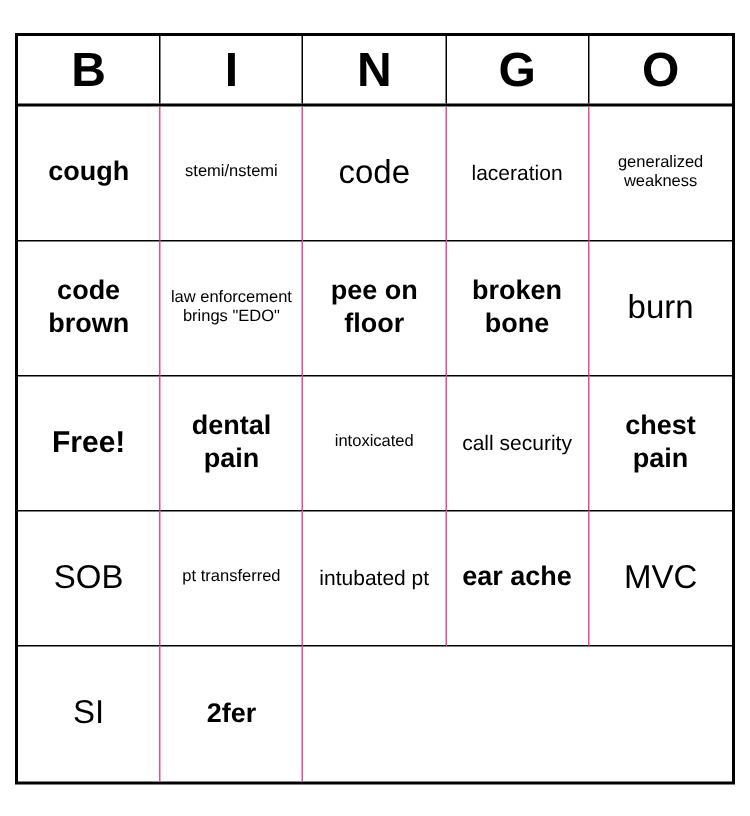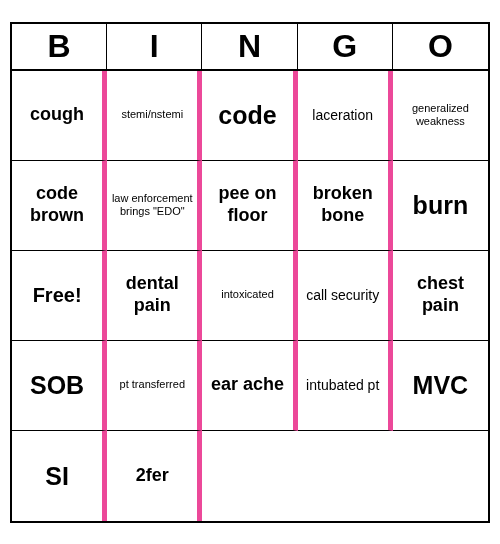--- a/index.html
+++ b/index.html
@@ -42,21 +42,21 @@
       border-right: none;
     }
 
     .bingo-grid {
       display: grid;
       grid-template-columns: repeat(5, 1fr);
       grid-template-rows: repeat(5, 1fr);
     }
 
     .bingo-cell {
-      border-right: 5px solid #ec4899;
+      border-right: 1px solid #ec4899;
       border-bottom: 1px solid #000;
       min-height: 90px;
       display: flex;
       align-items: center;
       justify-content: center;
       text-align: center;
       padding: 4px;
     }
 
     .bingo-cell:nth-child(5n) {
@@ -66,22 +66,22 @@
     .bingo-cell:nth-child(n+21) {
       border-bottom: none;
     }
 
     .bingo-cell .cell-text {
       font-size: 14px;
       line-height: 1.2;
     }
 
     .bingo-cell .cell-text.large {
-      font-size: 25px;
-      font-weight: bold;
+      font-size: 22px;
+      font-weight: normal;
     }
 
     .bingo-cell .cell-text.medium {
       font-size: 18px;
       font-weight: bold;
     }
 
     .bingo-cell .cell-text.small {
       font-size: 11px;
     }
@@ -148,24 +148,24 @@
       <div class="bingo-cell">
         <span class="cell-text medium">chest pain</span>
       </div>
       <div class="bingo-cell">
         <span class="cell-text large">SOB</span>
       </div>
       <div class="bingo-cell">
         <span class="cell-text small">pt transferred</span>
       </div>
       <div class="bingo-cell">
-        <span class="cell-text medium">ear ache</span>
+        <span class="cell-text">intubated pt</span>
       </div>
       <div class="bingo-cell">
-        <span class="cell-text">intubated pt</span>
+        <span class="cell-text medium">ear ache</span>
       </div>
       <div class="bingo-cell">
         <span class="cell-text large">MVC</span>
       </div>
       <div class="bingo-cell">
         <span class="cell-text large">SI</span>
       </div>
       <div class="bingo-cell">
         <span class="cell-text medium">2fer</span>
       </div>

